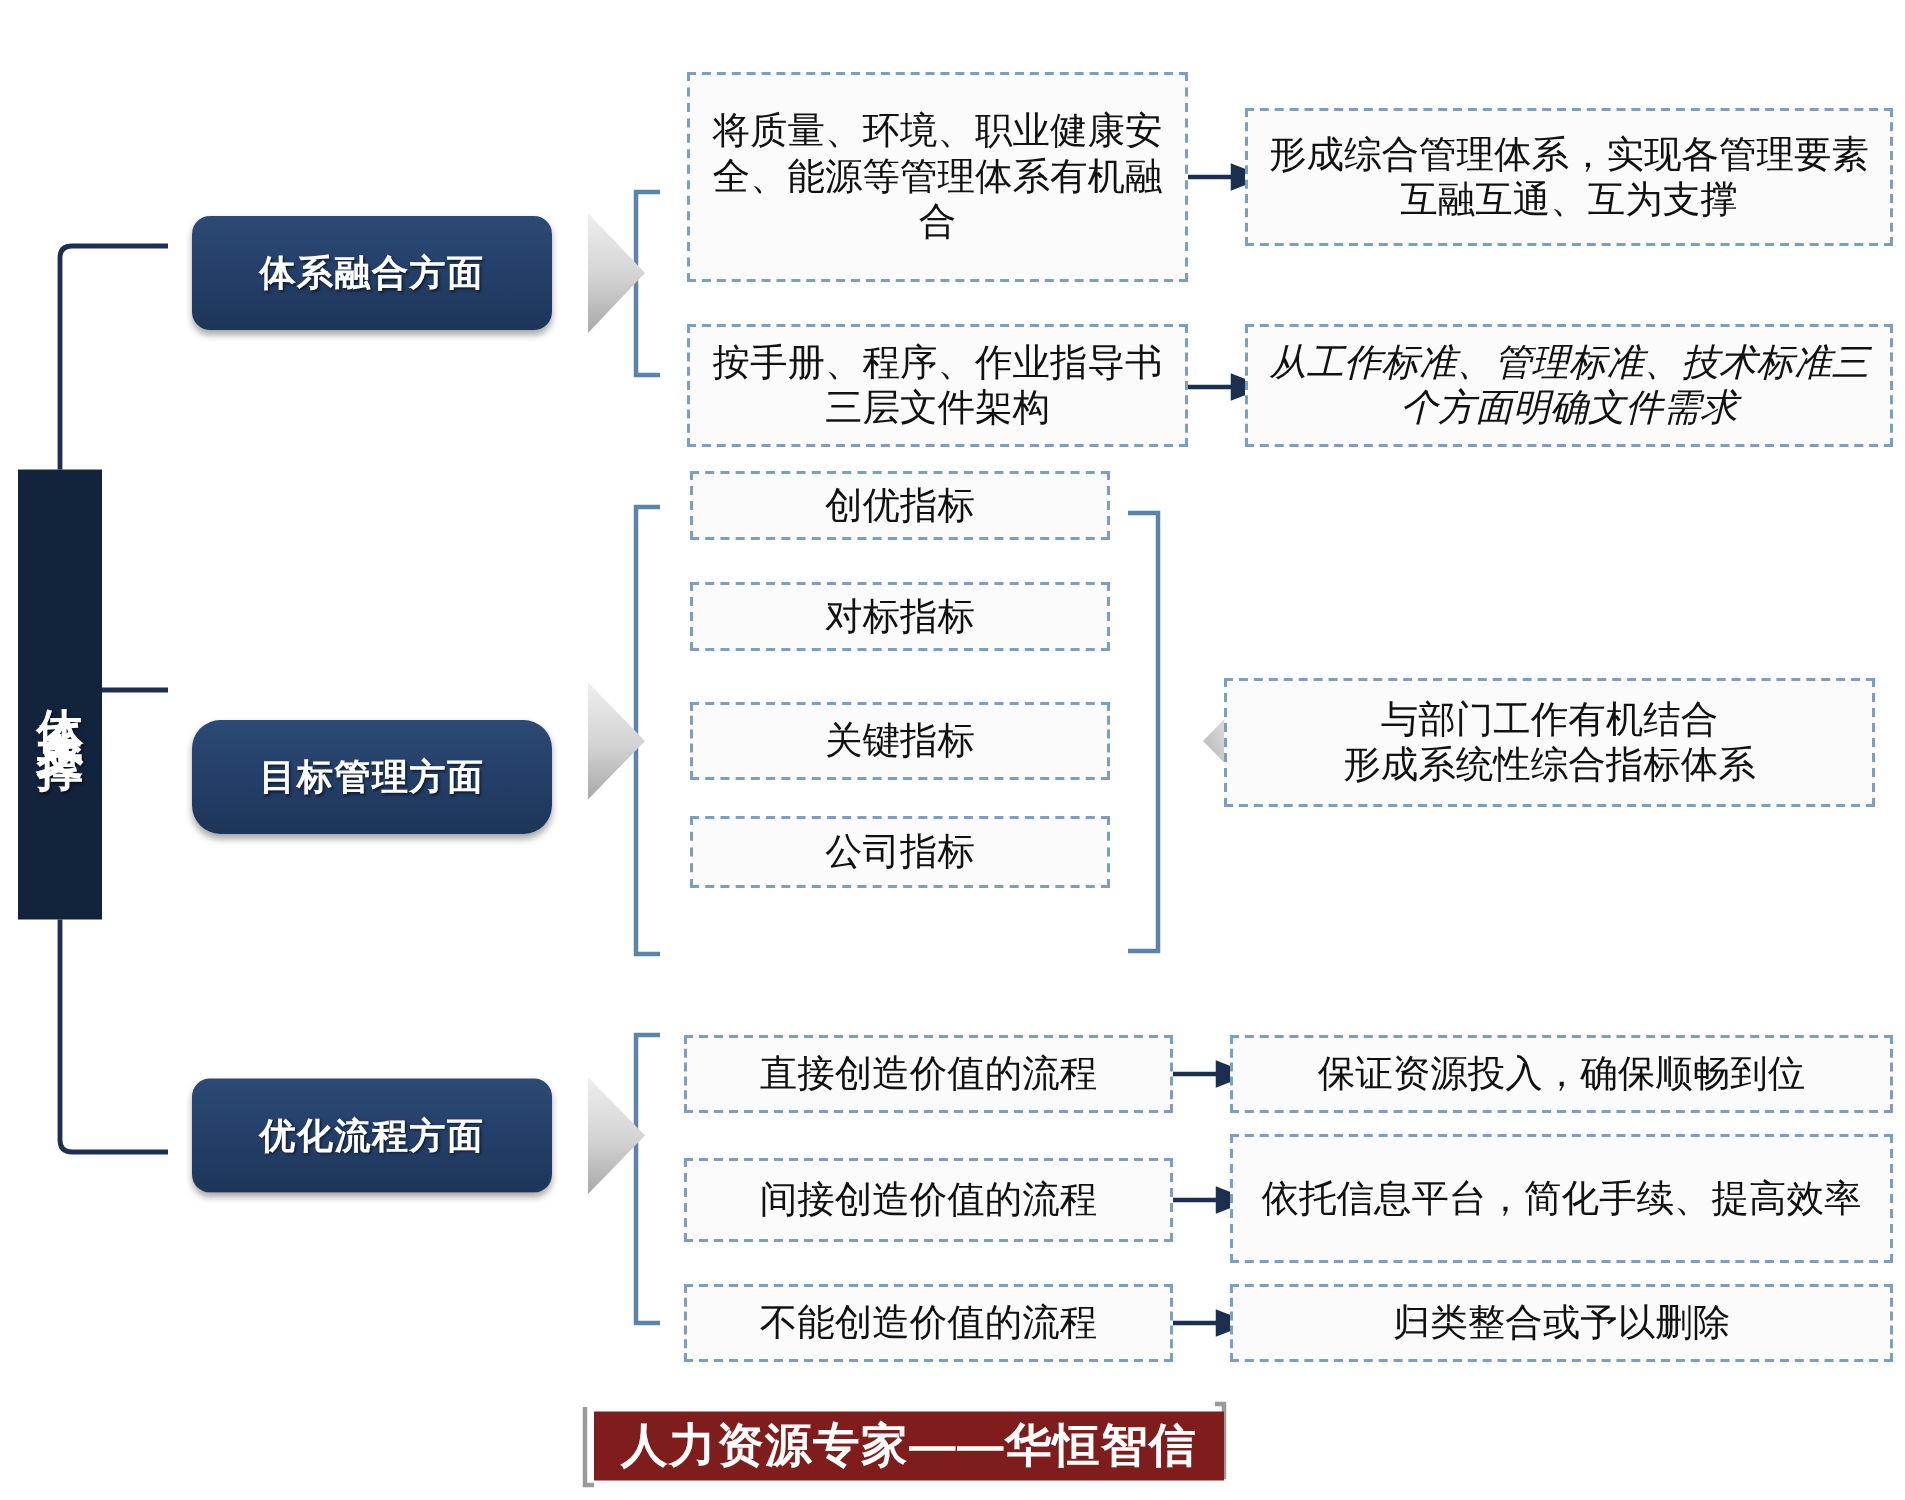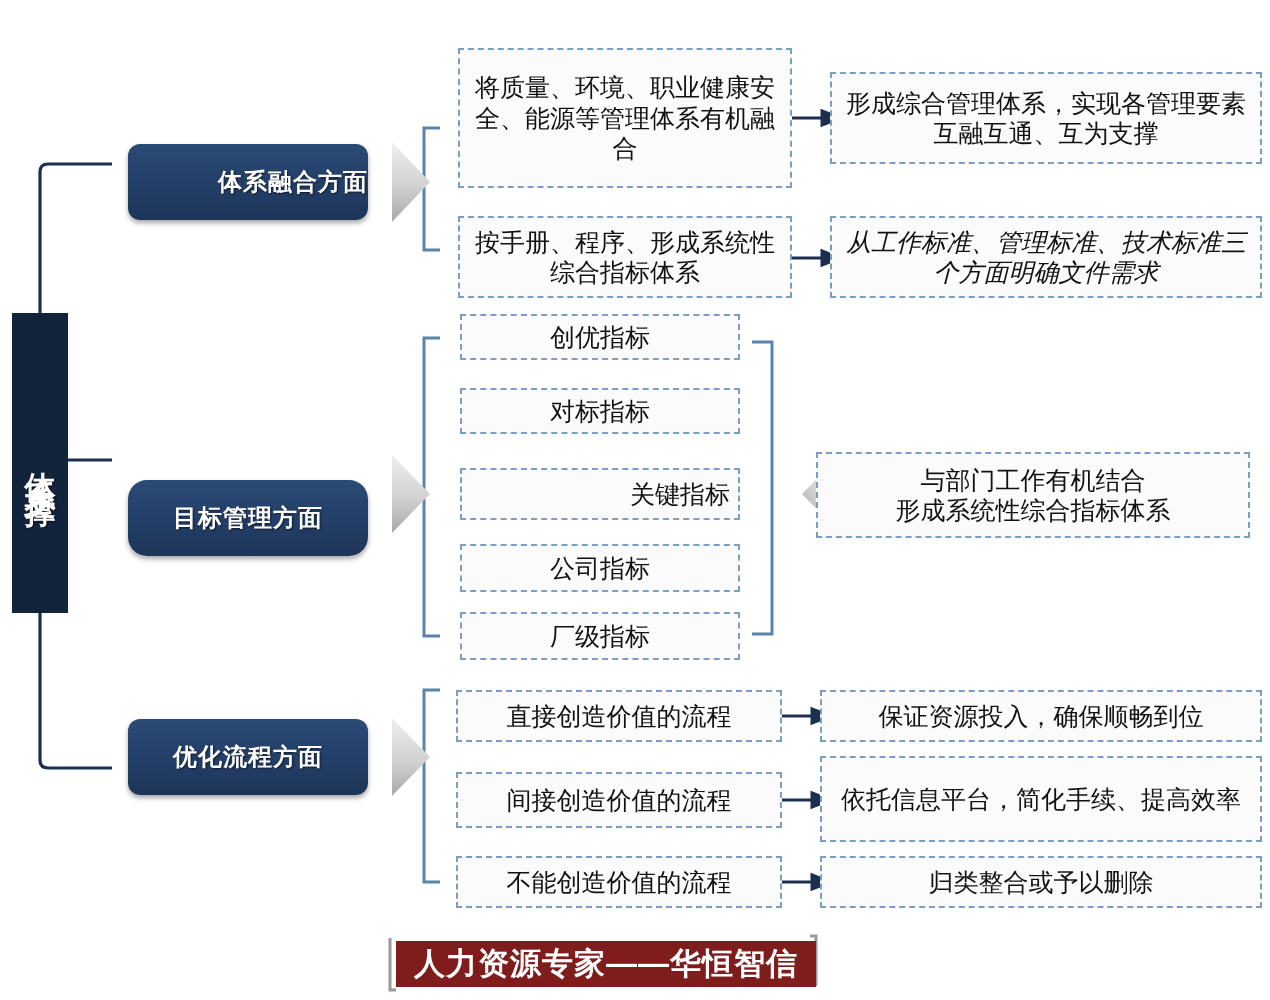--- a/index.html
+++ b/index.html
@@ -151,58 +151,55 @@
     <polygon points="840,455 802,494 840,533" fill="url(#gchevL)"></polygon>
 
     <path d="M390,938 L390,990 L396,990" fill="none" stroke="#9a9a9a" stroke-width="3"></path>
     <path d="M816,986 L816,936 L810,936" fill="none" stroke="#9a9a9a" stroke-width="3"></path>
   </svg>
 
   <div class="spine">
     <div class="spine-text">体系支撑</div>
   </div>
 
-  <div class="pill" style="left:128px; top:144px;justify-content:flex-end;">
+  <div class="pill" style="left:128px; top:144px;">
     <span>体系融合方面</span>
   </div>
   <div class="pill" style="left:128px; top:480px;border-radius:19px;">
     <span>目标管理方面</span>
   </div>
   <div class="pill" style="left:128px; top:719px;">
     <span>优化流程方面</span>
   </div>
 
   <div class="dbox" style="left:458px; top:48px; width:334px; height:140px;">
     <span>将质量、环境、职业健康安全、能源等管理体系有机融合</span>
   </div>
   <div class="dbox" style="left:830px; top:72px; width:432px; height:92px;">
     <span>形成综合管理体系，实现各管理要素互融互通、互为支撑</span>
   </div>
 
   <div class="dbox" style="left:458px; top:216px; width:334px; height:82px;">
-    <span>按手册、程序、形成系统性综合指标体系</span>
+    <span>按手册、程序、作业指导书三层文件架构</span>
   </div>
   <div class="dbox" style="left:830px; top:216px; width:432px; height:82px;font-style:italic;">
     <span>从工作标准、管理标准、技术标准三个方面明确文件需求</span>
   </div>
 
   <div class="dbox" style="left:460px; top:314px; width:280px; height:46px;">
     <span>创优指标</span>
   </div>
   <div class="dbox" style="left:460px; top:388px; width:280px; height:46px;">
     <span>对标指标</span>
   </div>
-  <div class="dbox" style="left:460px; top:468px; width:280px; height:52px;justify-content:flex-end;">
+  <div class="dbox" style="left:460px; top:468px; width:280px; height:52px;">
     <span>关键指标</span>
   </div>
   <div class="dbox" style="left:460px; top:544px; width:280px; height:48px;">
     <span>公司指标</span>
-  </div>
-  <div class="dbox" style="left:460px; top:612px; width:280px; height:48px;">
-    <span>厂级指标</span>
   </div>
 
   <div class="dbox" style="left:816px; top:452px; width:434px; height:86px; flex-direction:column;">
     <span>与部门工作有机结合</span>
     <span>形成系统性综合指标体系</span>
   </div>
 
   <div class="dbox" style="left:456px; top:690px; width:326px; height:52px;">
     <span>直接创造价值的流程</span>
   </div>

